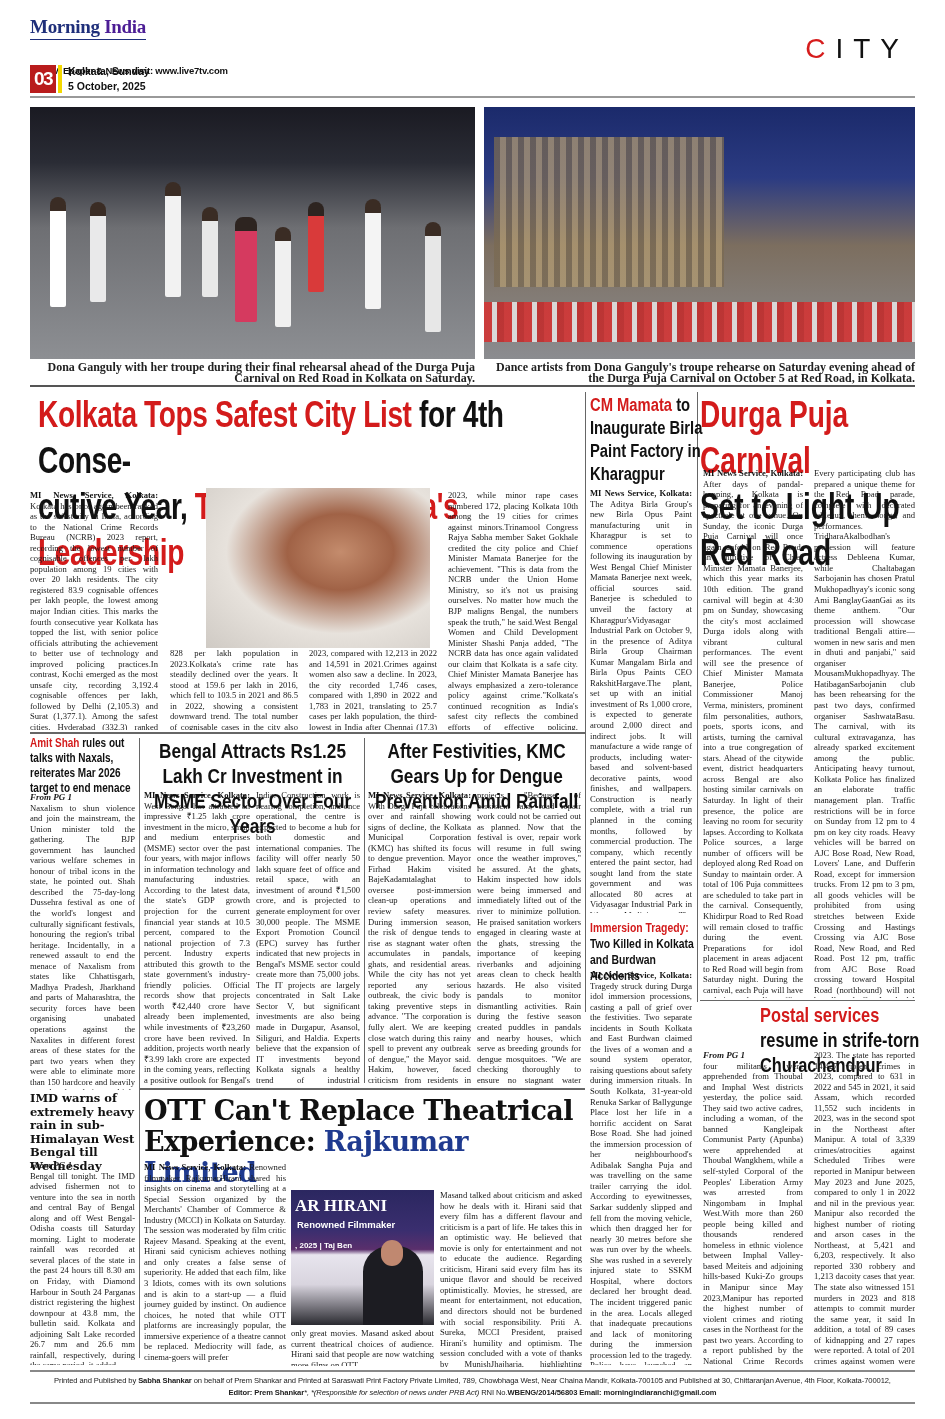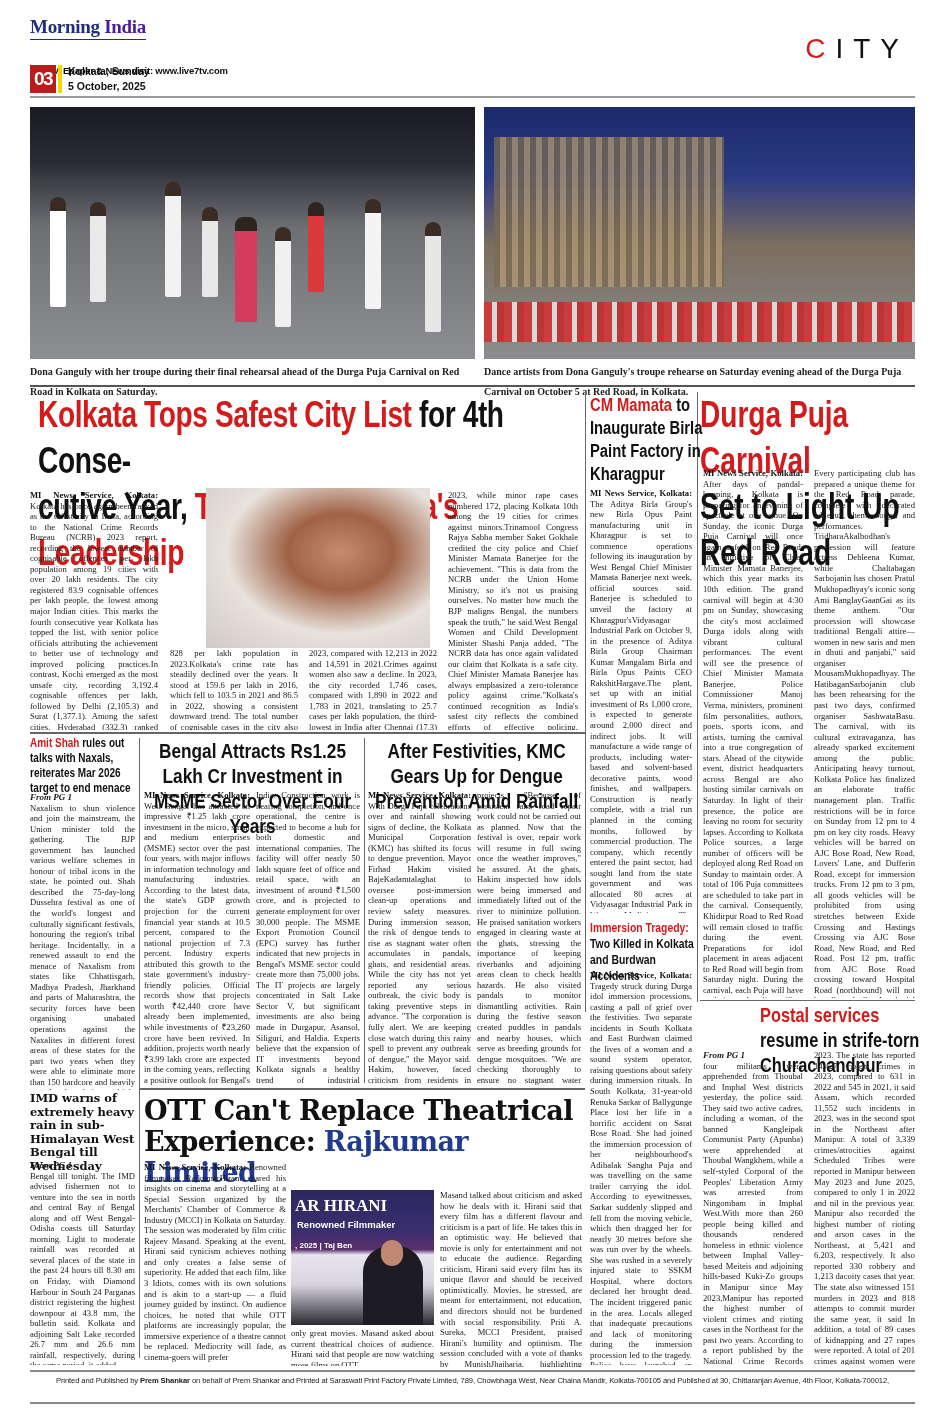--- a/index.html
+++ b/index.html
@@ -15,21 +15,21 @@
   .pgbar { left: 58px; top: 65px; width: 4px; height: 28px; background: #f3d800; }
   .dateline { left: 68px; top: 64px; font-family: "Liberation Sans", sans-serif; font-size: 10.5px; font-weight: bold; line-height: 15px; }
   .city { right: 36px; top: 33px; font-family: Liberation Sans, sans-serif; font-size: 28px; letter-spacing: 10px; color: #111; }
   .city .c { color: #d61c1c; }
   .rule-top { left: 30px; top: 96px; width: 885px; height: 2px; background: #999; }
 
   .photo { overflow: hidden; }
   .photo1 { left: 30px; top: 107px; width: 445px; height: 252px; background: linear-gradient(180deg,#1a1a22 0%,#2a2c35 22%,#6e6f73 48%,#8d8f93 100%); }
   .photo2 { left: 484px; top: 107px; width: 431px; height: 252px; background: linear-gradient(180deg,#1b2a6b 0%,#2b3b82 28%,#7c6e5f 55%,#8b8c90 100%); }
   .fig { position: absolute; width: 16px; border-radius: 8px 8px 2px 2px; }
-  .caption { font-family: "Liberation Serif", serif; font-size: 10px; font-weight: bold; line-height: 20px; color: #222; }
+  .caption { font-family: "Liberation Serif", serif; font-size: 12px; font-weight: bold; line-height: 11px; color: #222; text-align: right; }
   .cap1 { left: 30px; top: 362px; width: 445px; }
   .cap2 { left: 484px; top: 362px; width: 431px; }
   .rule-mid { left: 30px; top: 385px; width: 885px; height: 1.5px; background: #555; }
 
   .head-font { font-family: "Liberation Sans", sans-serif; font-weight: bold; transform-origin: left top; }
   .red { color: #d31b1b; }
   .blue { color: #1f3a8f; }
 
   .h-main { left: 38px; top: 392px; width: 545px; font-size: 36px; line-height: 46px; transform: scaleX(0.78); width: 700px; letter-spacing: -0.5px; }
   .h-cm { left: 590px; top: 394px; font-size: 18px; line-height: 23px; transform: scaleX(0.82); width: 140px; }
@@ -209,15 +209,16 @@
 </div>
 <div class="abs col" style="left:291px;top:1328px;width:143px;height:38px;">
   <span>only great movies. Masand asked about current theatrical choices of audience. Hirani said that people are now watching more films on OTT.</span>
 </div>
 <div class="abs col" style="left:440px;top:1190px;width:142px;height:177px;">
   <span>Masand talked about criticism and asked how he deals with it. Hirani said that every film has a different flavour and criticism is a part of life. He takes this in an optimistic way. He believed that movie is only for entertainment and not to educate the audience. Regarding criticism, Hirani said every film has its unique flavor and should be received optimistically. Movies, he stressed, are meant for entertainment, not education, and directors should not be burdened with social responsibility. Priti A. Sureka, MCCI President, praised Hirani's humility and optimism. The session concluded with a vote of thanks by MunishJhajharia, highlighting storytelling as a strategic tool in business and branding.</span>
 </div>
 
 <div class="abs footer-rule1"></div>
 <div class="abs footer">
-  <div><span>Printed and Published by </span><b>Prem Shankar</b><span> on behalf of Prem Shankar and Printed at Saraswati Print Factory Private Limited, 789, Chowbhaga West, Near Chaina Mandir, Kolkata-700105 and Published at 30, Chittaranjan Avenue, 4th Floor, Kolkata-700012,</span></div>
+  <div><span>Printed and Published by </span><b>Sabha Shankar</b><span> on behalf of Prem Shankar and Printed at Saraswati Print Factory Private Limited, 789, Chowbhaga West, Near Chaina Mandir, Kolkata-700105 and Published at 30, Chittaranjan Avenue, 4th Floor, Kolkata-700012,</span></div>
+  <div><b>Editor: Prem Shankar</b><i>*, *(Responsible for selection of news under PRB Act)</i><span> RNI No.</span><b>WBENG/2014/56803</b><b> Email: morningindiaranchi@gmail.com</b></div>
 </div>
 <div class="abs footer-rule2"></div>
 
 </body></html>

